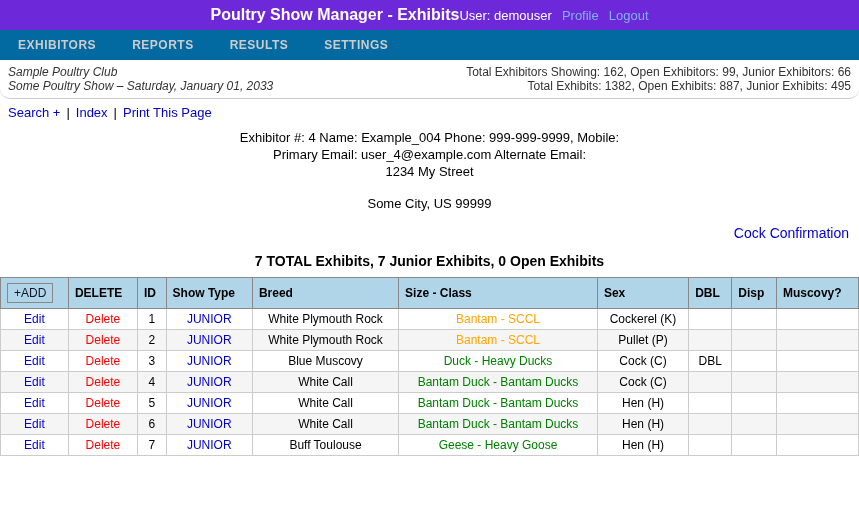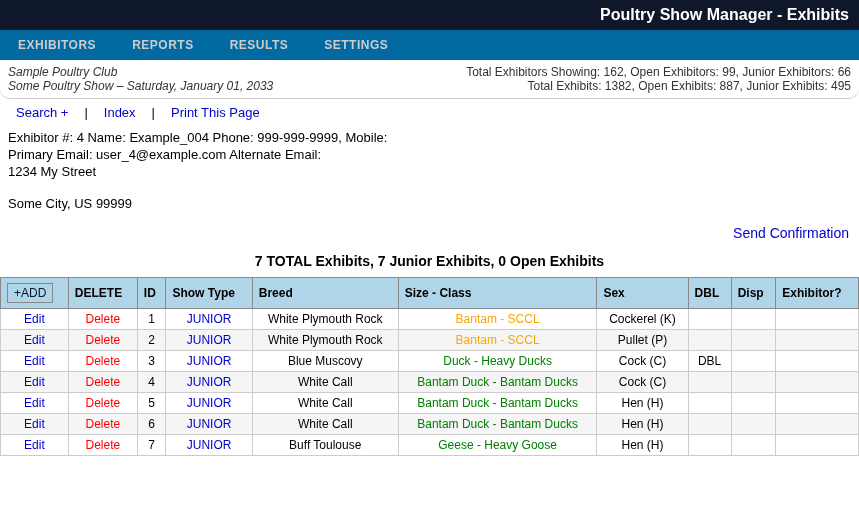--- a/index.html
+++ b/index.html
@@ -1,40 +1,40 @@
 <!DOCTYPE html>
 <html><head>
   <meta charset="utf-8">
   <style>
     * { margin: 0; padding: 0; box-sizing: border-box; }
     body { font-family: Arial, sans-serif; font-size: 13px; background: #fff; color: #000; width: 859px; }
 
     
-    #header { background: #0f172a; color: #fff; display: flex; justify-content: flex-end; align-items: center; padding: 6px 10px; }
+    #header { background: #6d28d9; color: #fff; display: flex; justify-content: center; align-items: center; padding: 6px 10px; }
     #header .title { font-size: 16px; font-weight: bold; color: #fff; }
     #header .user-area { display: flex; align-items: center; gap: 10px; font-size: 13px; }
     #header .user-area span { color: #fff; }
     #header .user-area a { color: #7eb3e8; text-decoration: none; }
 
     
     #nav { background: #0369a1; display: flex; padding: 0; }
     #nav .nav-item { color: #ccc; padding: 8px 18px; font-size: 12px; font-weight: bold; cursor: pointer; text-transform: uppercase; letter-spacing: 0.5px; }
 
     
     #info-bar { background: #fff; border-bottom: 1px solid #ccc; padding: 5px 8px; display: flex; justify-content: space-between; border-radius: 10px; }
     #info-bar .club-info { font-style: italic; font-size: 12px; color: #333; }
     #info-bar .stats { font-size: 12px; color: #333; text-align: right; }
 
     
-    #actions { padding: 6px 16px; display: flex; gap: 16px; align-items: center; }
+    #actions { padding: 6px 8px; display: flex; gap: 6px; align-items: center; }
     #actions a { color: #00c; text-decoration: none; font-size: 13px; }
     #actions .sep { color: #000; }
 
     
-    #exhibitor-info { padding: 4px 8px 8px 8px; }
+    #exhibitor-info { padding: 4px 8px 8px 8px; text-align: center; }
     #exhibitor-info .line { font-size: 13px; margin-bottom: 2px; }
 
     
     #confirmation-row { text-align: right; padding: 4px 10px; }
     #confirmation-row a { color: #00c; text-decoration: none; font-size: 14px; }
 
     
     #summary { text-align: center; font-size: 14px; font-weight: bold; padding: 8px 0; }
 
     
@@ -50,20 +50,25 @@
 
     .junior { color: #0000cc; }
 
     .add-btn { background: #b0d4e8; border: 1px solid #888; padding: 2px 6px; font-size: 12px; cursor: pointer; color: #0f172a; }
   </style>
 </head>
 <body>
 
 <div id="header">
   <span class="title">Poultry Show Manager - Exhibits</span>
+  <div class="user-area">
+    <span>User: demouser</span>
+    <a>Profile</a>
+    <a>Logout</a>
+  </div>
 </div>
 
 <div id="nav">
   <div class="nav-item">EXHIBITORS</div>
   <div class="nav-item">REPORTS</div>
   <div class="nav-item">RESULTS</div>
   <div class="nav-item">SETTINGS</div>
 </div>
 
 <div id="info-bar">
@@ -87,38 +92,38 @@
 
 <div id="exhibitor-info">
   <div class="line">Exhibitor #: 4    Name: Example_004    Phone: 999-999-9999,   Mobile:</div>
   <div class="line">Primary Email: user_4@example.com   Alternate Email:</div>
   <div class="line">1234 My Street</div>
   <br>
   <div class="line">Some City, US 99999</div>
 </div>
 
 <div id="confirmation-row">
-  <a class="link-blue">Send Confirmation</a>
+  <a class="link-blue">Cock Confirmation</a>
 </div>
 
 <div id="summary">7 TOTAL Exhibits,   7 Junior Exhibits,   0 Open Exhibits</div>
 
 <table id="exhibits-table">
   <thead>
     <tr>
       <th><button class="add-btn">+ADD</button></th>
       <th>DELETE</th>
       <th>ID</th>
       <th>Show Type</th>
       <th>Breed</th>
       <th>Size - Class</th>
       <th>Sex</th>
       <th>DBL</th>
       <th>Disp</th>
-      <th>Exhibitor?</th>
+      <th>Muscovy?</th>
     </tr>
   </thead>
   <tbody id="table-body">
   <tr>
     <td><a class="link-blue">Edit</a></td>
     <td><a class="link-red">Delete</a></td>
     <td>1</td>
     <td class="junior">JUNIOR</td>
     <td>White Plymouth Rock</td>
     <td style="color:orange">Bantam - SCCL</td>

